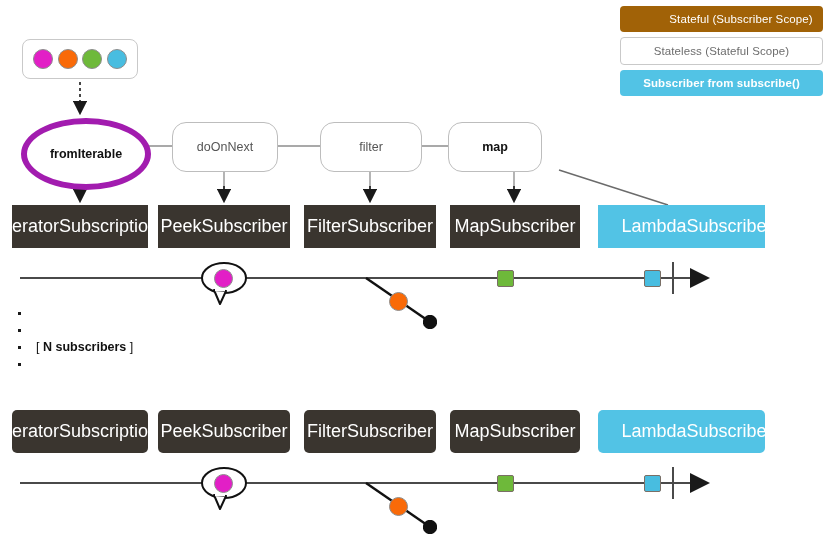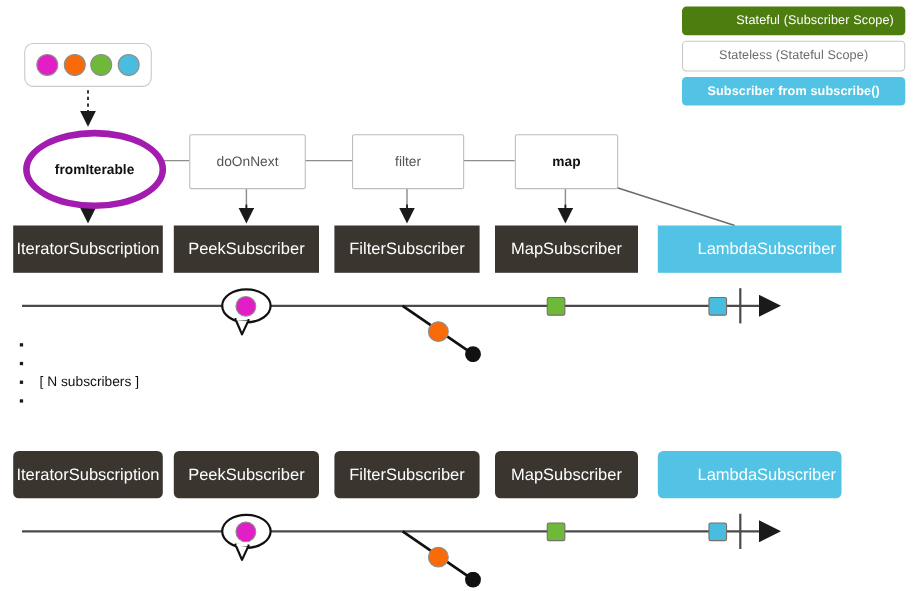--- a/index.html
+++ b/index.html
@@ -13,21 +13,21 @@
   #stage{position:absolute;left:0;top:0;width:831px;height:537px;}
   #svg-layer{position:absolute;left:0;top:0;width:831px;height:537px;pointer-events:none;}
 
   
   .legend{position:absolute;left:620px;top:6px;width:203px;}
   .legend-row{
     height:26px;margin-bottom:5px;border-radius:4px;
     display:flex;align-items:center;justify-content:center;
     font-size:11.5px;letter-spacing:.1px;white-space:nowrap;
   }
-  .legend-row.stateful{background:#4d7c0f;color:#ffffff;padding-left:39px;}
+  .legend-row.stateful{background:#a16207;color:#ffffff;padding-left:39px;}
   .legend-row.stateless{background:#ffffff;color:#6d6d6d;border:1px solid #c9c9c9;}
   .legend-row.subscriber{background:#52c3e5;color:#ffffff;font-weight:bold;}
 
   
   .source-box{
     position:absolute;left:22px;top:39px;width:116px;height:40px;
     border:1px solid #c9c9c9;border-radius:8px;background:#fff;
     display:flex;align-items:center;justify-content:space-evenly;
     padding:0 6px;box-sizing:border-box;
   }
@@ -35,46 +35,46 @@
 
   
   .ellipse-node{
     position:absolute;left:21px;top:118px;width:118px;height:60px;
     border:6px solid #a21caf;border-radius:50%;background:#fff;
     display:flex;align-items:center;justify-content:center;
     font-size:12.5px;font-weight:bold;color:#111;
   }
   .op-node{
     position:absolute;height:48px;
-    border:1px solid #bdbdbd;border-radius:2px;background:#fff;
+    border:1px solid #bdbdbd;border-radius:14px;background:#fff;
     display:flex;align-items:center;justify-content:center;
     font-size:12.5px;color:#555;
   }
   .op-node.bold{font-weight:bold;color:#111;}
   #op-doOnNext{left:172px;top:122px;width:104px;}
   #op-filter{left:320px;top:122px;width:100px;}
-  #op-map{left:468px;top:122px;width:92px;}
+  #op-map{left:448px;top:122px;width:92px;}
 
   
   .sub-box{
     position:absolute;height:43px;
     display:flex;align-items:center;justify-content:center;
-    font-size:15px;color:#ffffff;white-space:nowrap;
+    font-size:18px;color:#ffffff;white-space:nowrap;
   }
   .sub-box.dark{background:#3a352f;}
   .sub-box.blue{background:#52c3e5;padding-left:31px;}
   .row2 .sub-box{border-radius:5px;}
 
   
   .vdots{position:absolute;left:18px;top:312px;}
   .vdots i{display:block;width:3px;height:3px;background:#1a1a1a;margin-bottom:14px;}
   .n-sub-label{
     position:absolute;left:36px;top:340px;font-size:12.5px;color:#111;white-space:nowrap;
   }
-  .n-sub-label b{font-weight:normal;}
+  .n-sub-label b{font-weight:bold;}
 
   .marble-sq{position:absolute;width:17px;height:17px;border:1.5px solid #7a6f66;border-radius:2px;box-sizing:border-box;}
   .marble-ci{position:absolute;width:19px;height:19px;border-radius:50%;border:1.5px solid #8d8d8d;box-sizing:border-box;}
 </style>
 </head>
 <body>
 
 <div id="stage">
 
   <svg id="svg-layer" viewBox="0 0 831 537">

